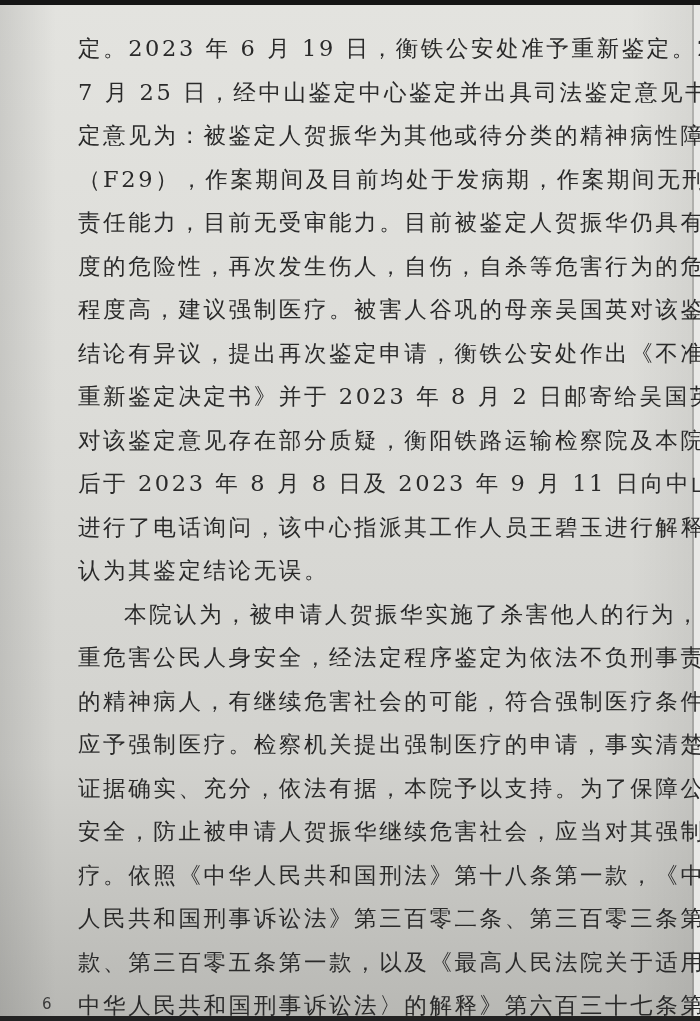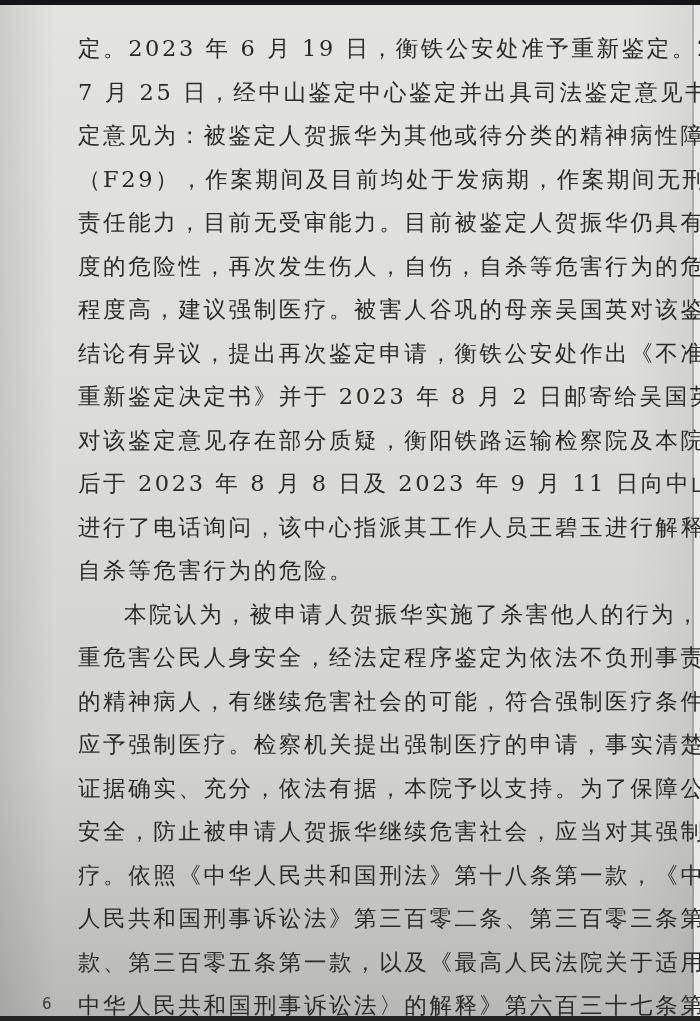--- a/index.html
+++ b/index.html
@@ -95,21 +95,21 @@
     <span class="line">定意见为：被鉴定人贺振华为其他或待分类的精神病性障碍</span>
     <span class="line">（F29），作案期间及目前均处于发病期，作案期间无刑事</span>
     <span class="line">责任能力，目前无受审能力。目前被鉴定人贺振华仍具有高</span>
     <span class="line">度的危险性，再次发生伤人，自伤，自杀等危害行为的危险</span>
     <span class="line">程度高，建议强制医疗。被害人谷巩的母亲吴国英对该鉴定</span>
     <span class="line">结论有异议，提出再次鉴定申请，衡铁公安处作出《不准予</span>
     <span class="line">重新鉴定决定书》并于 2023 年 8 月 2 日邮寄给吴国英。因</span>
     <span class="line">对该鉴定意见存在部分质疑，衡阳铁路运输检察院及本院先</span>
     <span class="line">后于 2023 年 8 月 8 日及 2023 年 9 月 11 日向中山鉴定中心</span>
     <span class="line">进行了电话询问，该中心指派其工作人员王碧玉进行解释，</span>
-    <span class="line">自杀等危害行为的危险。</span>
+    <span class="line">认为其鉴定结论无误。</span>
     <span class="line indent">本院认为，被申请人贺振华实施了杀害他人的行为，严</span>
     <span class="line">重危害公民人身安全，经法定程序鉴定为依法不负刑事责任</span>
     <span class="line">的精神病人，有继续危害社会的可能，符合强制医疗条件，</span>
     <span class="line">应予强制医疗。检察机关提出强制医疗的申请，事实清楚，</span>
     <span class="line">证据确实、充分，依法有据，本院予以支持。为了保障公共</span>
     <span class="line">安全，防止被申请人贺振华继续危害社会，应当对其强制医</span>
     <span class="line">疗。依照《中华人民共和国刑法》第十八条第一款，《中华</span>
     <span class="line">人民共和国刑事诉讼法》第三百零二条、第三百零三条第一</span>
     <span class="line">款、第三百零五条第一款，以及《最高人民法院关于适用〈</span>
     <span class="line">中华人民共和国刑事诉讼法〉的解释》第六百三十七条第（一）</span>

